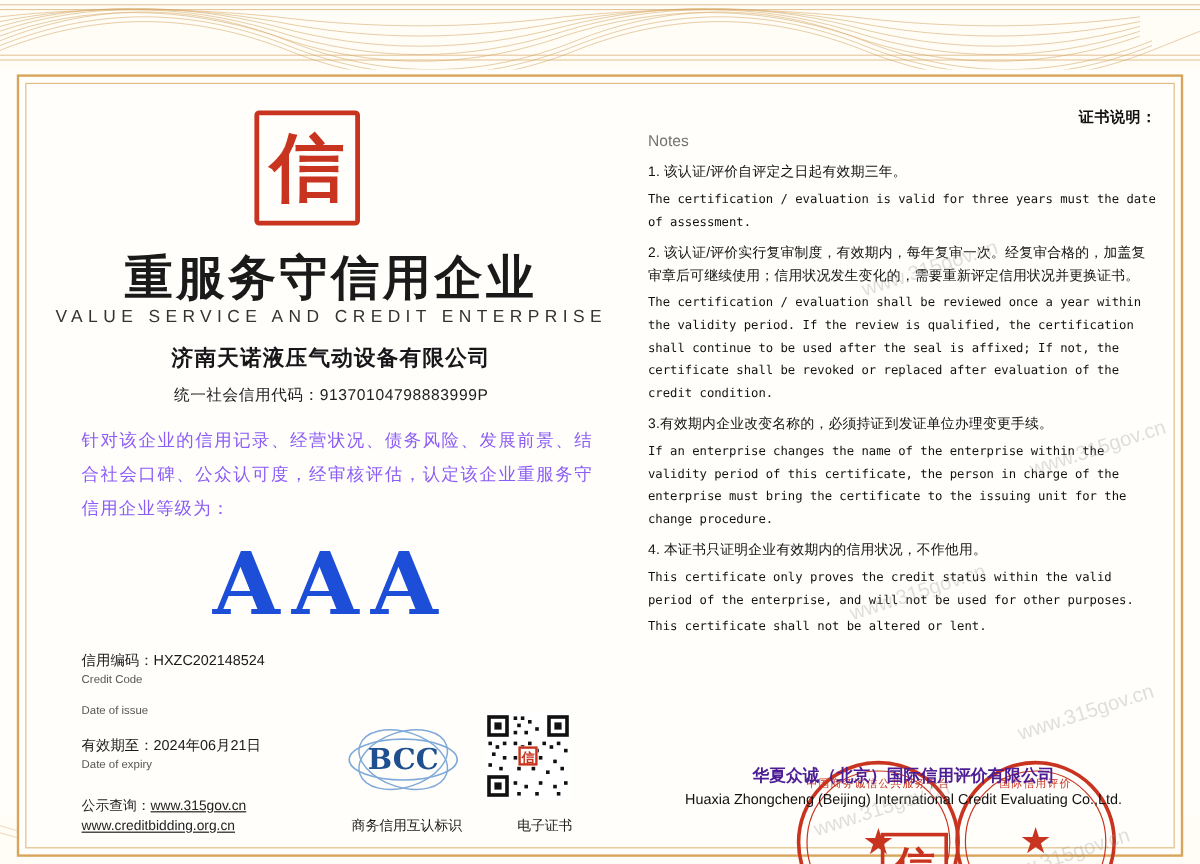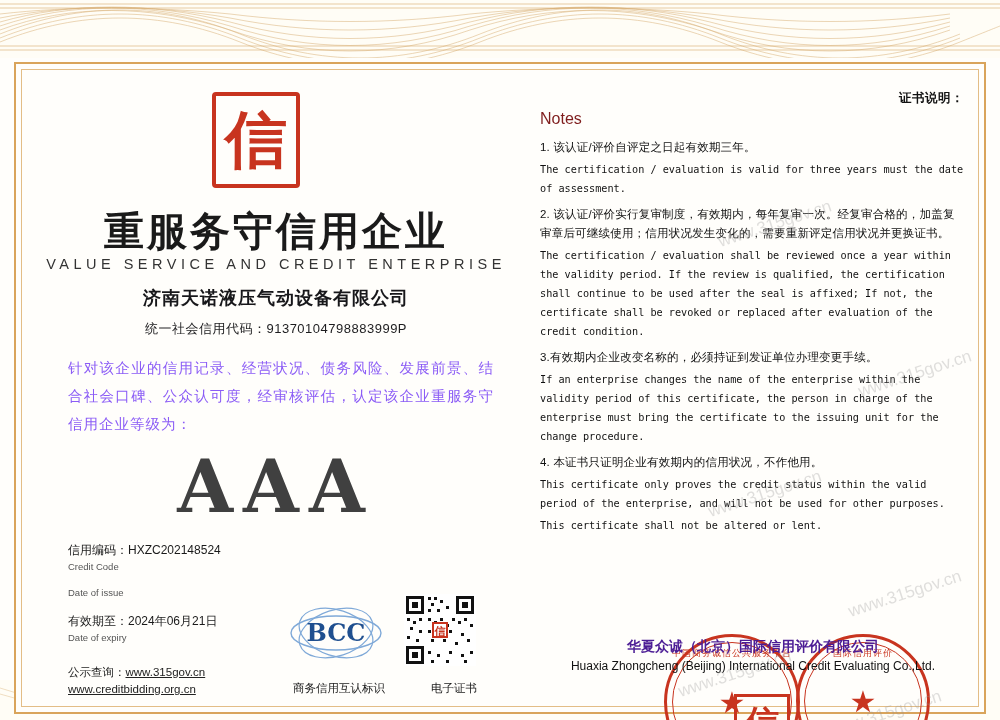--- a/index.html
+++ b/index.html
@@ -97,21 +97,21 @@
     text-align:justify;
     letter-spacing:1px;
   }
   .grade{
     position:absolute;left:0;right:0;top:380px;
     text-align:center;
     font-family:"DejaVu Serif", serif;
     font-weight:bold;
     font-size:72px;
     letter-spacing:10px;
-    color:#404040;
+    color:#1d4ed8;
   }
   .meta{
     position:absolute;left:52px;top:478px;width:230px;
     font-size:11.5px;color:#222;
   }
   .meta-row{margin-bottom:15px;}
   .meta-row .cn{font-size:12px;color:#1a1a1a;}
   .meta-row .en{font-size:9.5px;color:#555;margin-top:2px;}
   .footer-left{
     position:absolute;left:52px;bottom:14px;font-size:11.5px;color:#222;
@@ -132,21 +132,21 @@
   }
   .qr-label{
     position:absolute;left:390px;bottom:16px;width:96px;text-align:center;
     font-size:11.5px;color:#1a1a1a;
   }
   
   .right{
     position:absolute;left:524px;top:26px;right:20px;
   }
   .notes-h{font-size:12.5px;font-weight:bold;color:#111;letter-spacing:0.5px;text-align:right;}
-  .notes-h2{font-size:16px;color:#7f1d1d;margin-top:3px;margin-bottom:10px;}
+  .notes-h2{font-size:13px;color:#737373;margin-top:3px;margin-bottom:10px;}
   .note-cn{
     font-size:11.5px;color:#111;line-height:19px;margin-top:7px;letter-spacing:0.2px;
   }
   .note-en{
     font-family:"DejaVu Sans Mono", monospace;
     font-size:10.2px;color:#111;line-height:19px;margin-top:3px;
   }
   .reexam{
     position:absolute;left:524px;top:488px;right:20px;
   }

